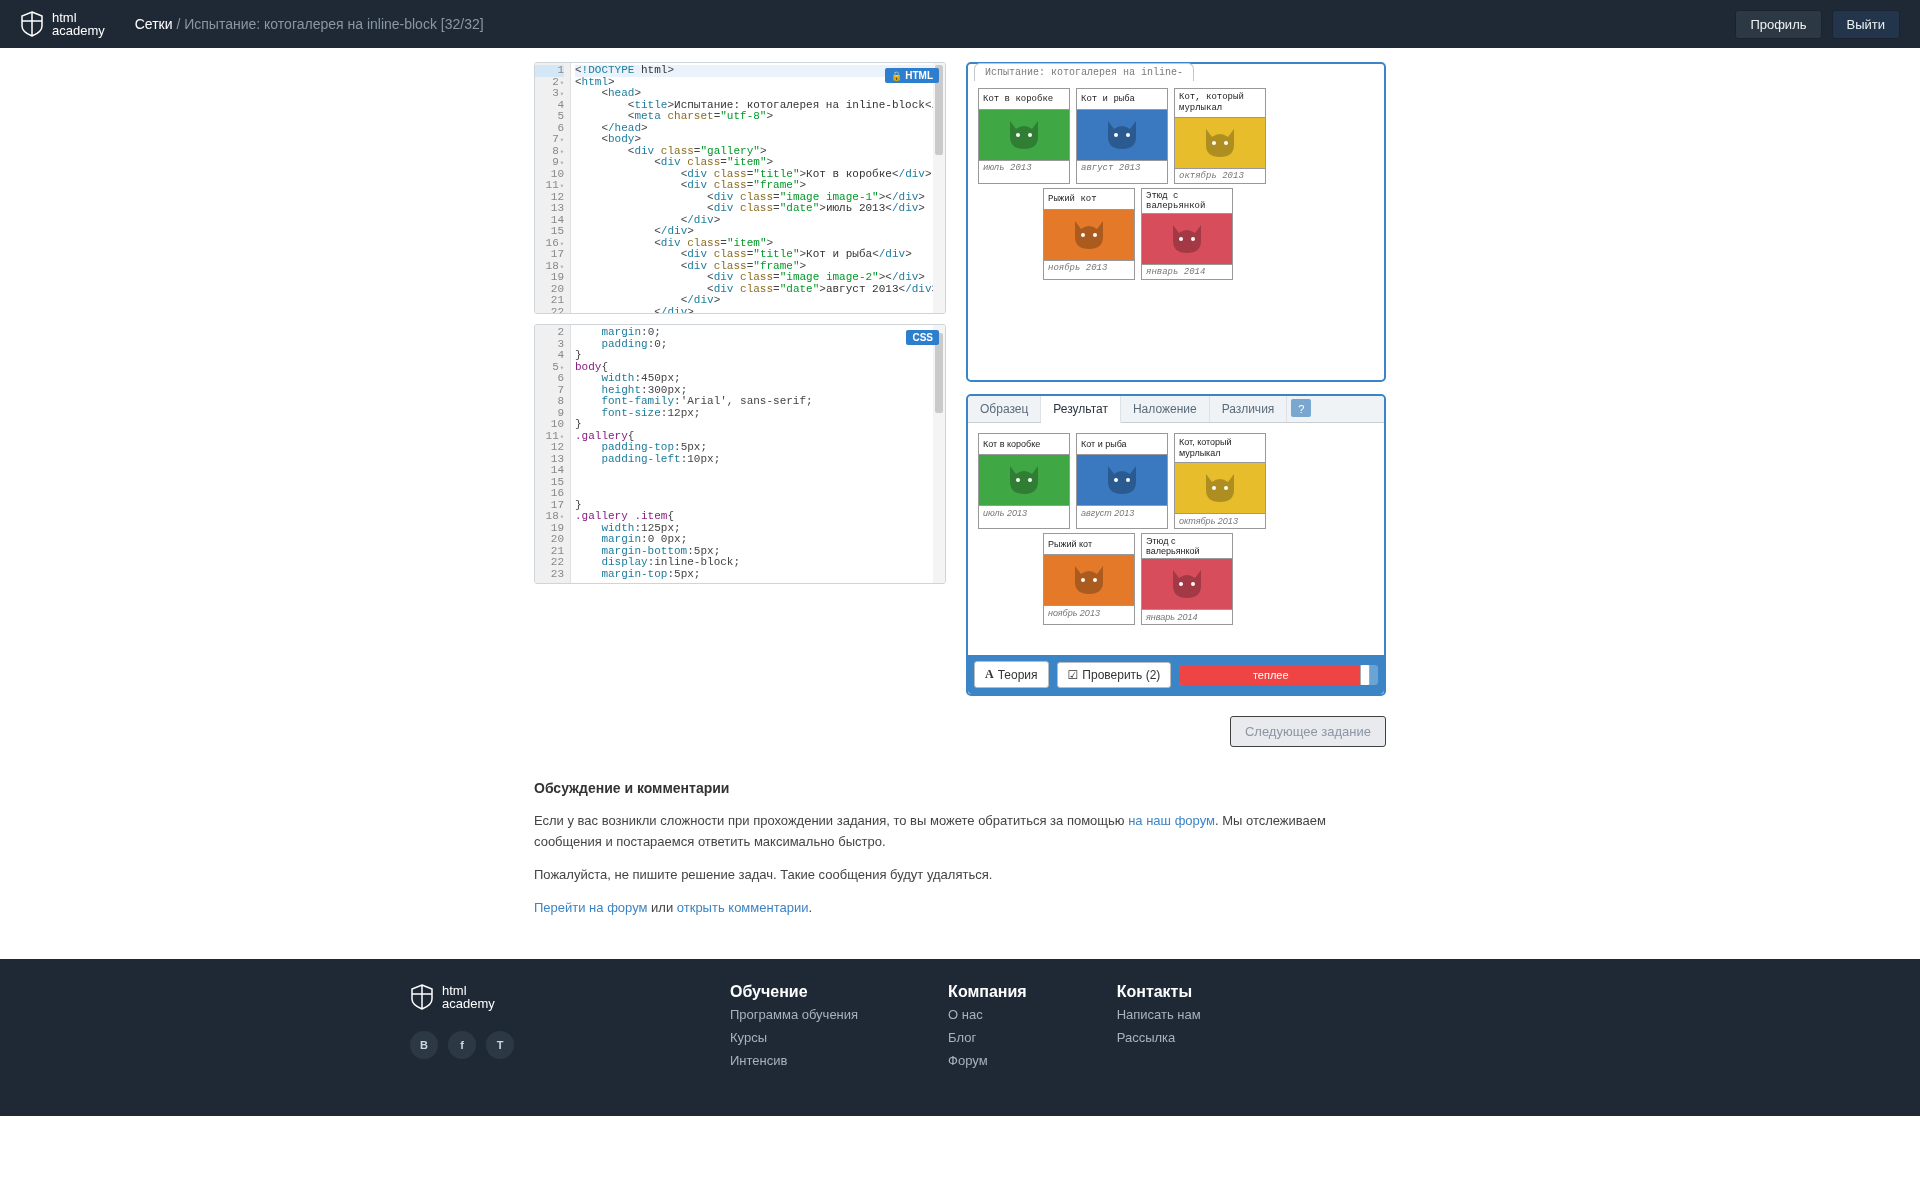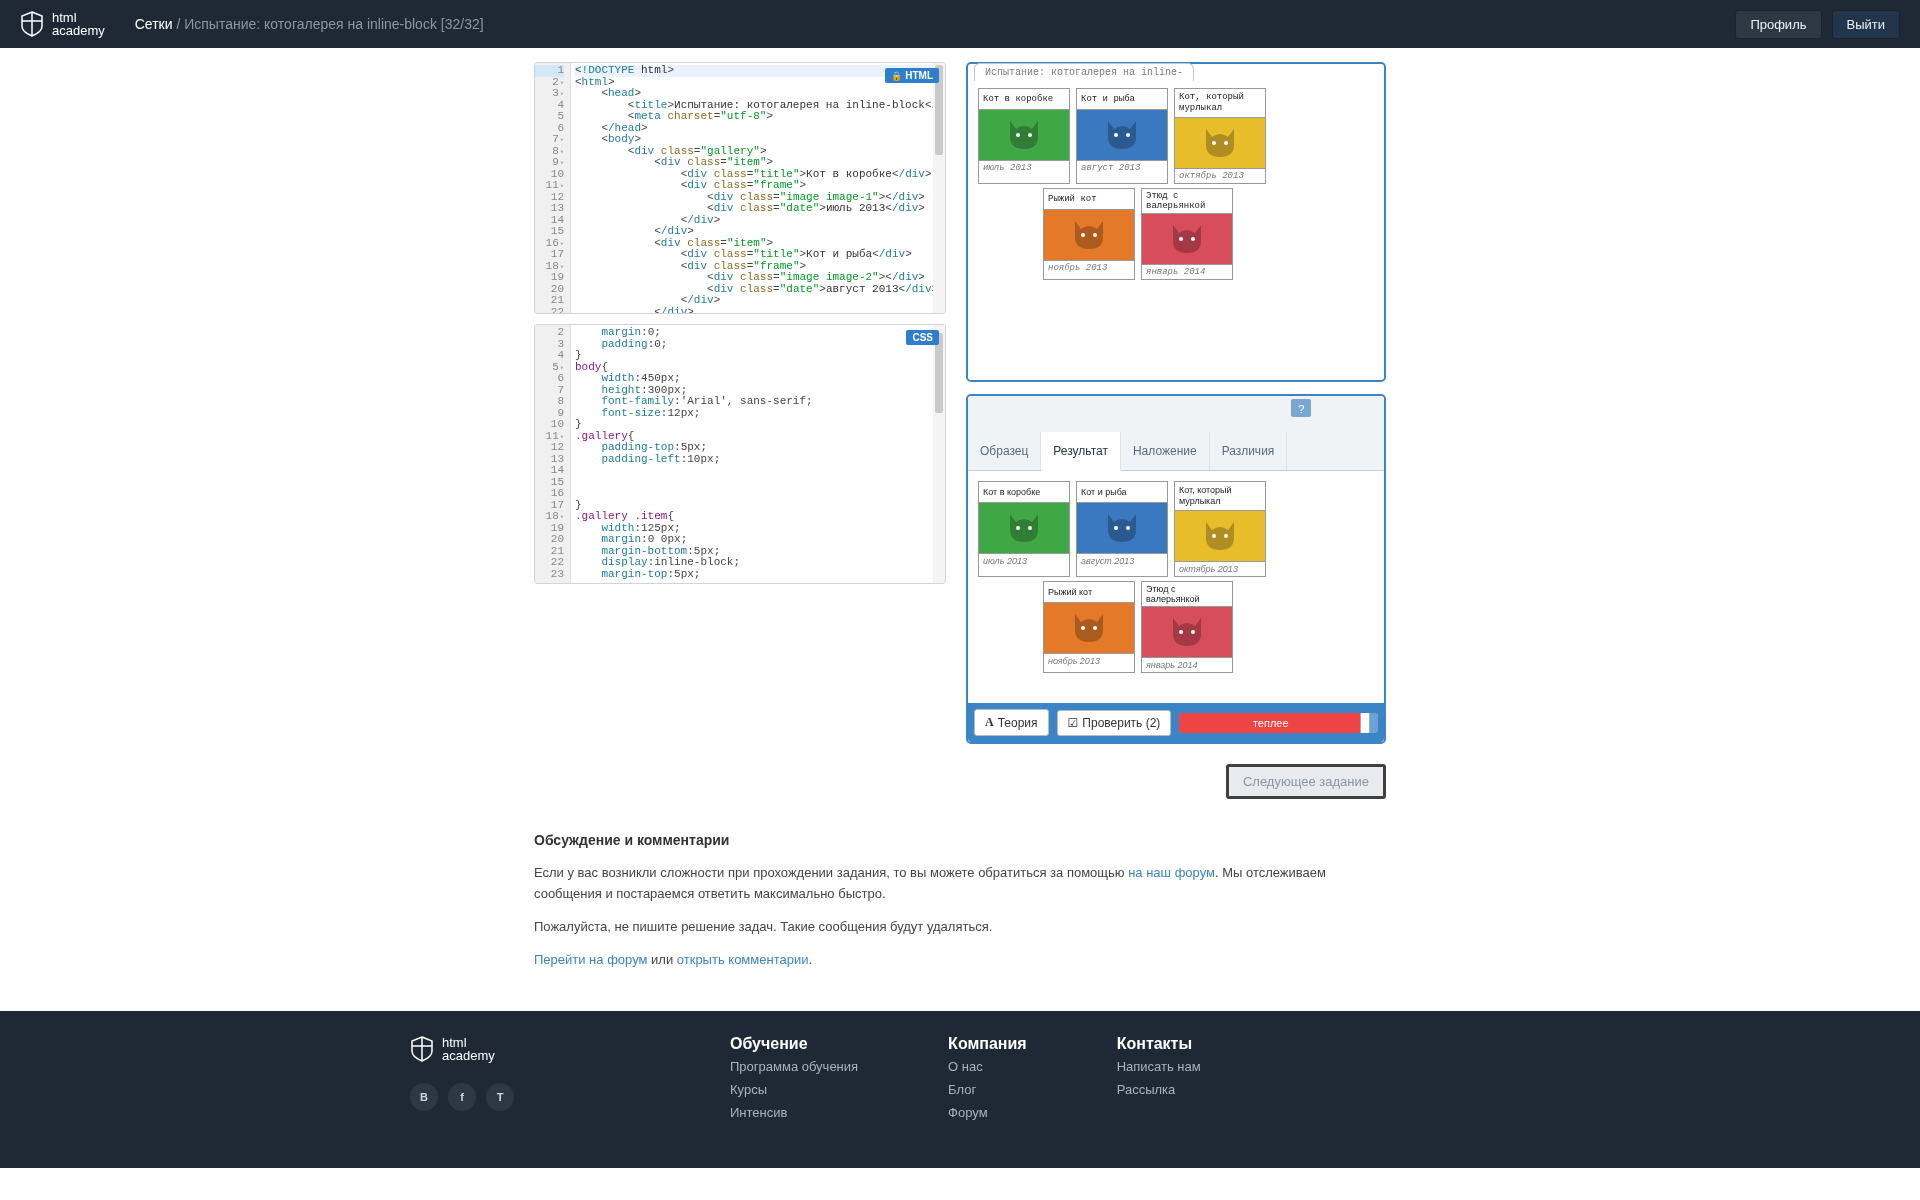--- a/index.html
+++ b/index.html
@@ -70,31 +70,31 @@
 .g-img.c2 { background: #3a79c0; }
 .g-img.c3 { background: #e8bd2c; }
 .g-img.c4 { background: #e47a29; }
 .g-img.c5 { background: #d84d5c; }
 .cat-ico { width: 48px; height: 40px; }
 
 .row2 { display: flex; gap: 6px; justify-content: center; margin-top: 4px; width: 320px; }
 
 
 .res-tabs { display: flex; border-bottom: 1px solid #c8cdd2; background: #f0f3f6; border-radius: 4px 4px 0 0; font-size: 12px; }
-.res-tab { padding: 12px 12px; color: #5a6b7c; cursor: pointer; border-right: 1px solid #dde2e7; margin-top: 36px; }
+.res-tab { padding: 6px 12px; color: #5a6b7c; cursor: pointer; border-right: 1px solid #dde2e7; }
 .res-tab.active { background: #fff; color: #2a3540; border-bottom: 1px solid #fff; margin-bottom: -1px; }
 .res-help { padding: 4px 7px; margin: 3px 0 0 4px; background: #7aa7cf; color: #fff; border-radius: 2px; font-size: 11px; cursor: pointer; height: 18px;}
 
 
 .ctrl-bar { background: #3b84c5; padding: 6px; border-radius: 0 0 4px 4px; display: flex; gap: 8px; align-items: center; }
 .ctrl-btn { background: #fff; border: 1px solid #b6bcc2; border-radius: 3px; padding: 5px 10px; font-size: 12px; cursor: pointer; display: flex; align-items: center; gap: 4px; color: #333; }
 .progress { flex: 1; background: #6ba3d4; height: 20px; border-radius: 3px; position: relative; overflow: hidden; }
 .progress-fill { background: #ef4444; height: 100%; width: 92%; display: flex; align-items: center; justify-content: center; color: #fff; font-size: 11px; }
 .progress-thumb { position: absolute; right: 4%; top: -1px; width: 10px; height: 22px; background: #fff; border: 1px solid #aaa; border-radius: 2px; }
-.next-btn { background: #e8eaed; border: 3px solid #404040; color: #8a96a3; border-radius: 3px; padding: 7px 14px; font-size: 13px; margin-top: 8px; float: right; cursor: pointer; }
+.next-btn { background: #e8eaed; border: 1px solid #404040; color: #8a96a3; border-radius: 3px; padding: 7px 14px; font-size: 13px; margin-top: 8px; float: right; cursor: pointer; }
 
 
 .discussion { width: 852px; margin: 30px auto 40px; font-size: 13px; line-height: 1.6; }
 .discussion h3 { font-size: 14px; margin-bottom: 12px; font-weight: bold; }
 .discussion p { margin-bottom: 12px; color: #444; }
 .discussion a { color: #3b84c5; text-decoration: none; }
 
 
 .footer { background: #1f2936; color: #a6b2c0; padding: 24px 0 40px; }
 .footer-inner { width: 1100px; margin: 0 auto; display: flex; gap: 120px; }

